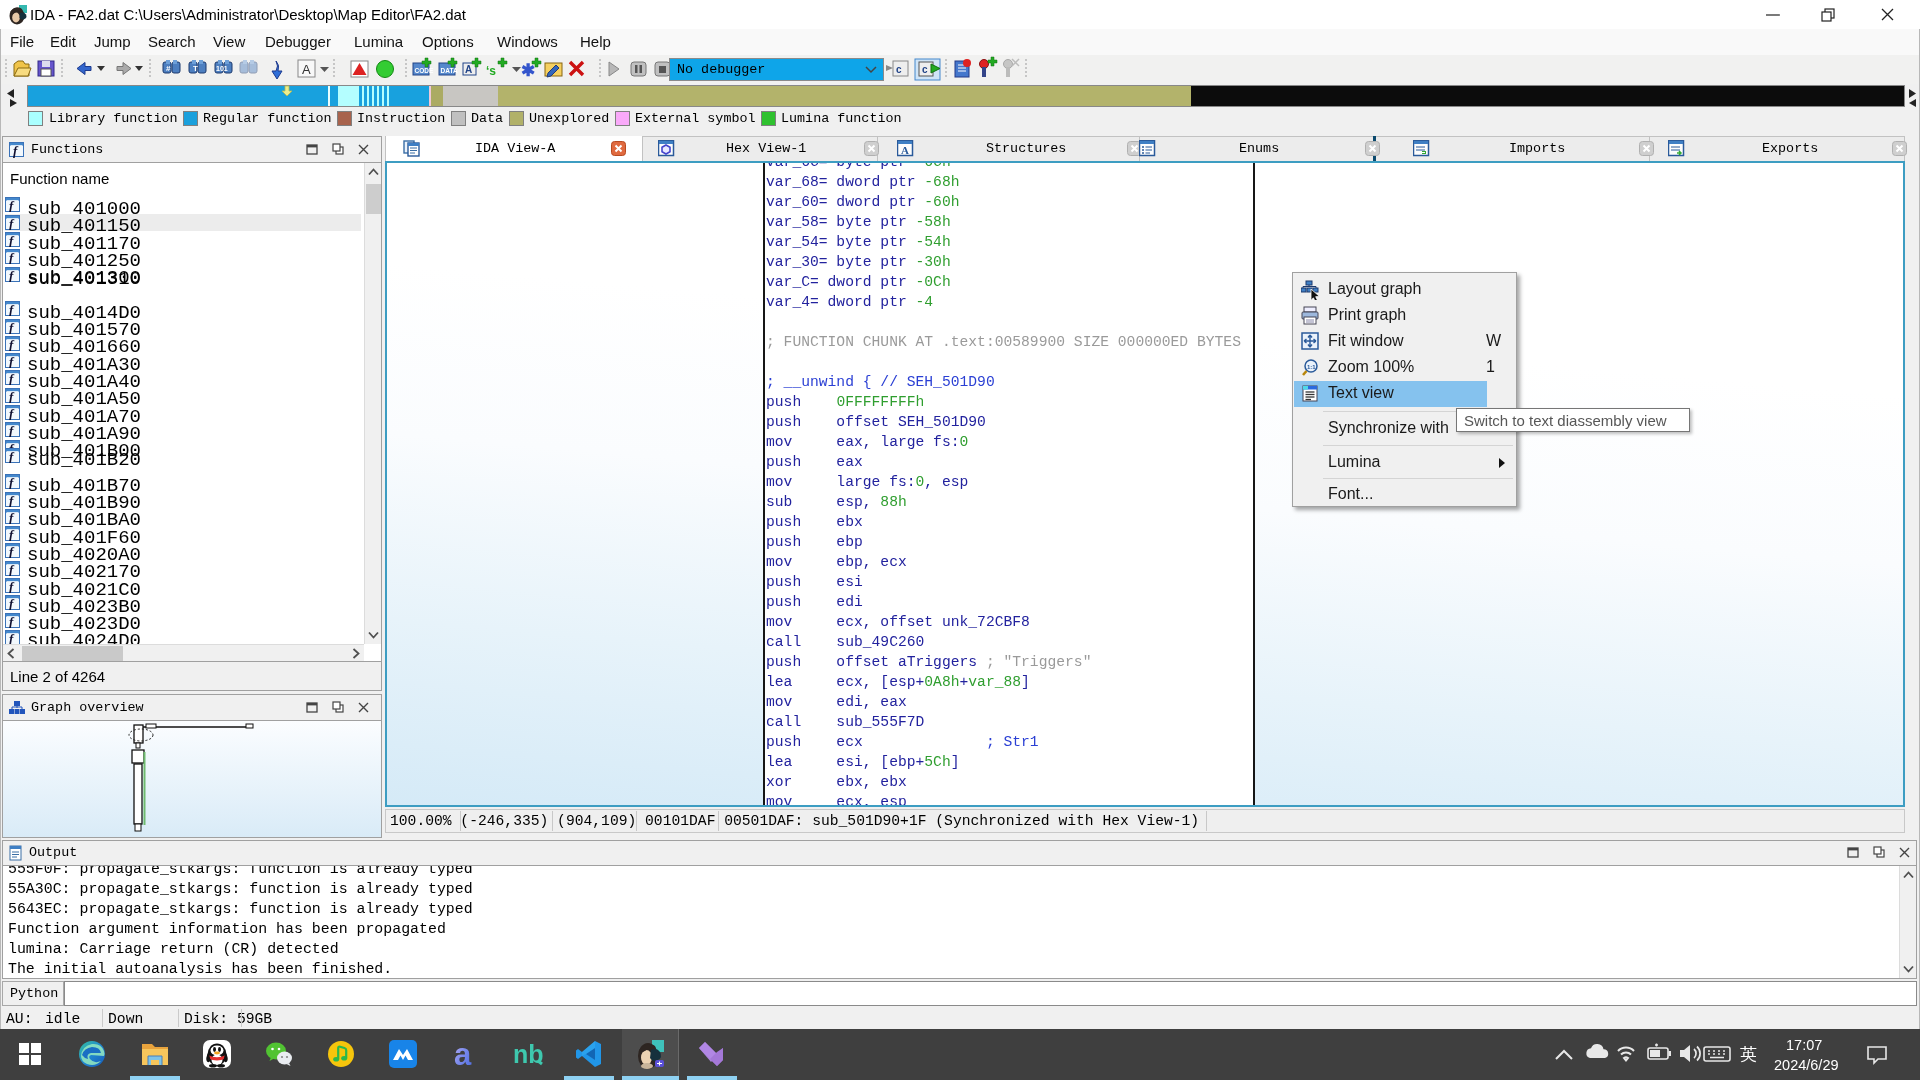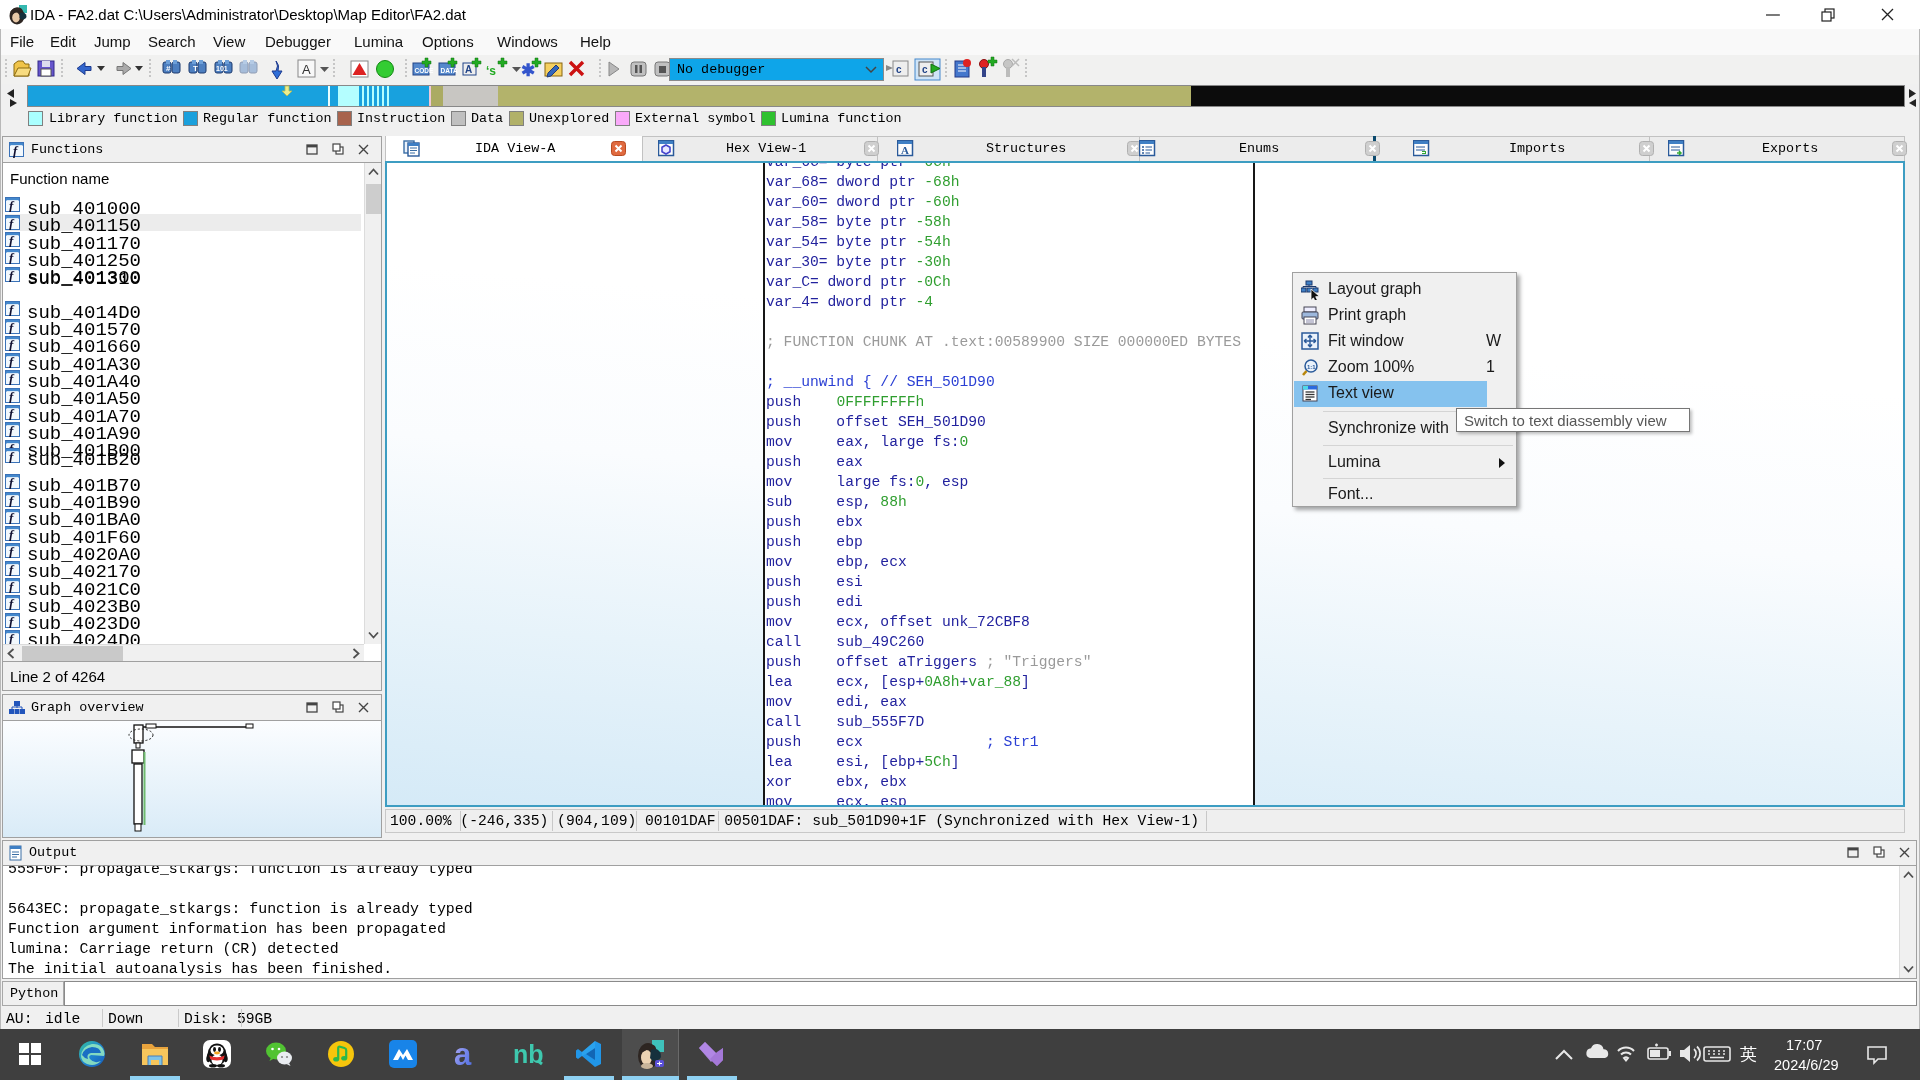--- a/index.html
+++ b/index.html
@@ -685,20 +685,21 @@
         <line x1="3" y1="9.5" x2="10" y2="9.5" stroke="#3a6ea5"></line>
         <line x1="3" y1="12" x2="8" y2="12" stroke="#3a6ea5"></line>
       </svg>
       <span style="position:absolute;left:26px;top:4px">Output</span>
       <svg class="pbtns" width="76" height="16" style="top:4px;right:0">
         <use href="#winbtns" x="5" y="0"></use>
       </svg>
     </div>
   <div style="position:absolute;left:0;top:25px;right:17px;bottom:0;background:#fff;overflow:hidden">
     <div class="oline" style="top:-7px">555F0F: propagate_stkargs: function is already typed</div>
+    <div class="oline" style="top:13px">55A30C: propagate_stkargs: function is already typed</div>
     <div class="oline" style="top:33px">5643EC: propagate_stkargs: function is already typed</div>
     <div class="oline" style="top:53px">Function argument information has been propagated</div>
     <div class="oline" style="top:73px">lumina: Carriage return (CR) detected</div>
     <div class="oline" style="top:93px">The initial autoanalysis has been finished.</div>
   </div>
   <div style="position:absolute;right:0;top:25px;width:17px;bottom:0;background:#f0f0f0;border-left:1px solid #dcdcdc">
     <svg width="17" height="17" style="position:absolute;top:1px;left:0">
         <path d="M4 10.5 l4.5 -5 4.5 5" fill="none" stroke="#505050" stroke-width="1.8"></path>
       </svg>
     <svg width="17" height="17" style="position:absolute;bottom:1px;left:0">

